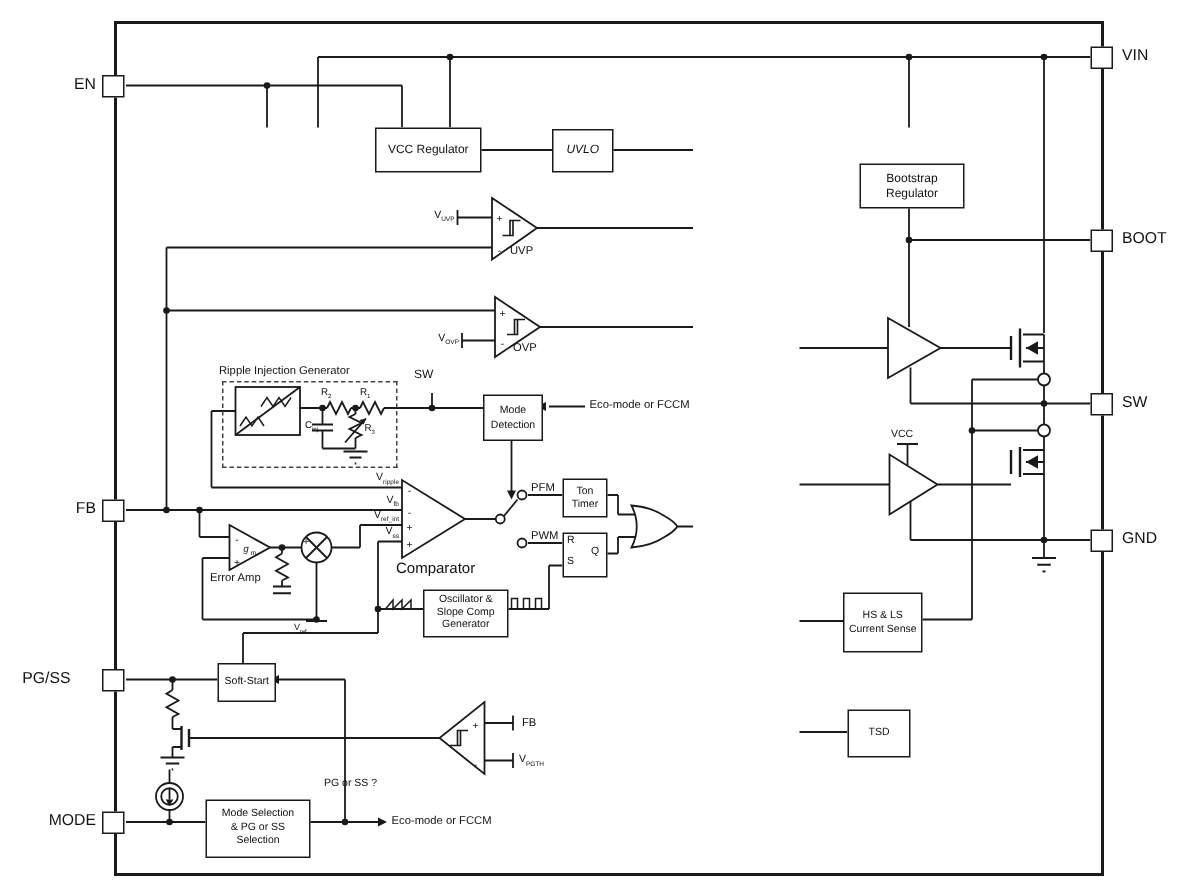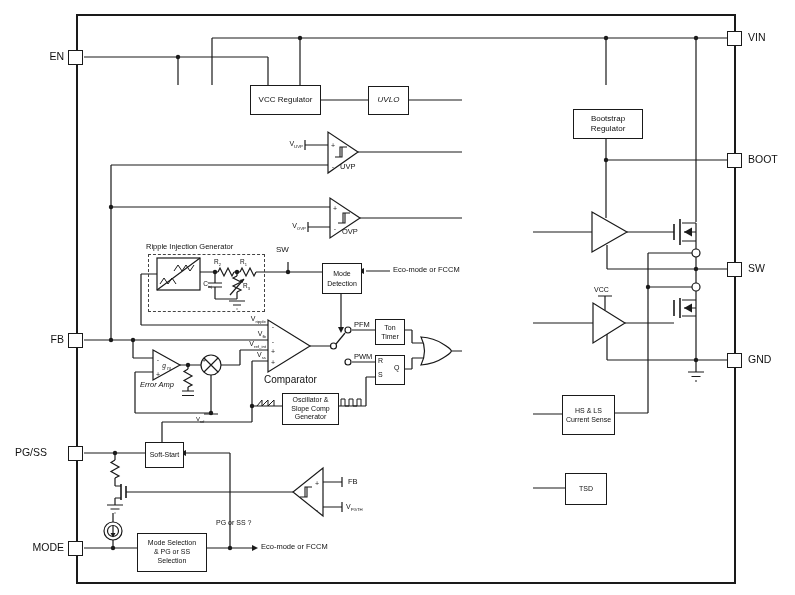--- a/index.html
+++ b/index.html
@@ -294,21 +294,21 @@
 
   <div class="lbl r" style="left:230px;top:315px;width:36px;">
     <span>V</span><sub>ripple</sub></div>
   <div class="lbl r" style="left:234px;top:330px;width:32px;">
     <span>V</span><sub>fb</sub></div>
   <div class="lbl r" style="left:222px;top:340px;width:44px;">
     <span>V</span><sub>ref_int</sub></div>
   <div class="lbl r" style="left:234px;top:351px;width:32px;">
     <span>V</span><sub>ss</sub></div>
   <div class="lbl" style="left:264px;top:374px;font-size:10px;">Comparator</div>
-  <div class="lbl" style="left:140px;top:381px;font-size:7.5px;font-style:italic;">Error Amp</div>
+  <div class="lbl" style="left:140px;top:381px;font-size:7.5px;">Error Amp</div>
   <div class="lbl c" style="left:196px;top:416px;width:30px;font-size:6px;">
     <span>V</span><sub>ref</sub></div>
 
   <div class="lbl" style="left:348px;top:478px;font-size:7.5px;">FB</div>
   <div class="lbl" style="left:346px;top:503px;">
     <span>V</span><sub>PGTH</sub></div>
 
   <div class="lbl" style="left:216px;top:519px;">PG or SS ?</div>
   <div class="lbl" style="left:261px;top:543px;font-size:7.5px;">Eco-mode or FCCM</div>
   <div class="lbl c" style="left:594px;top:286px;width:22px;">VCC</div>

